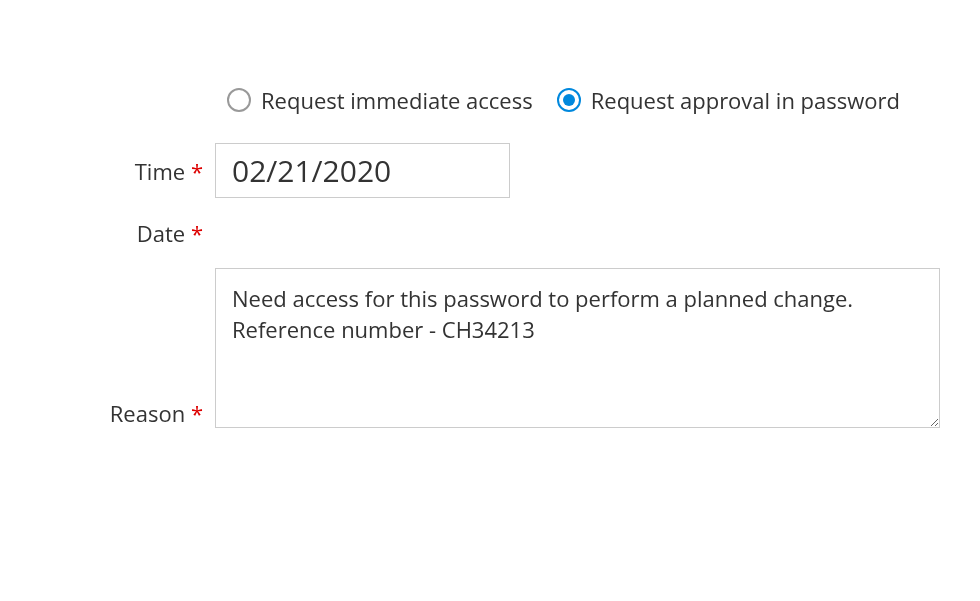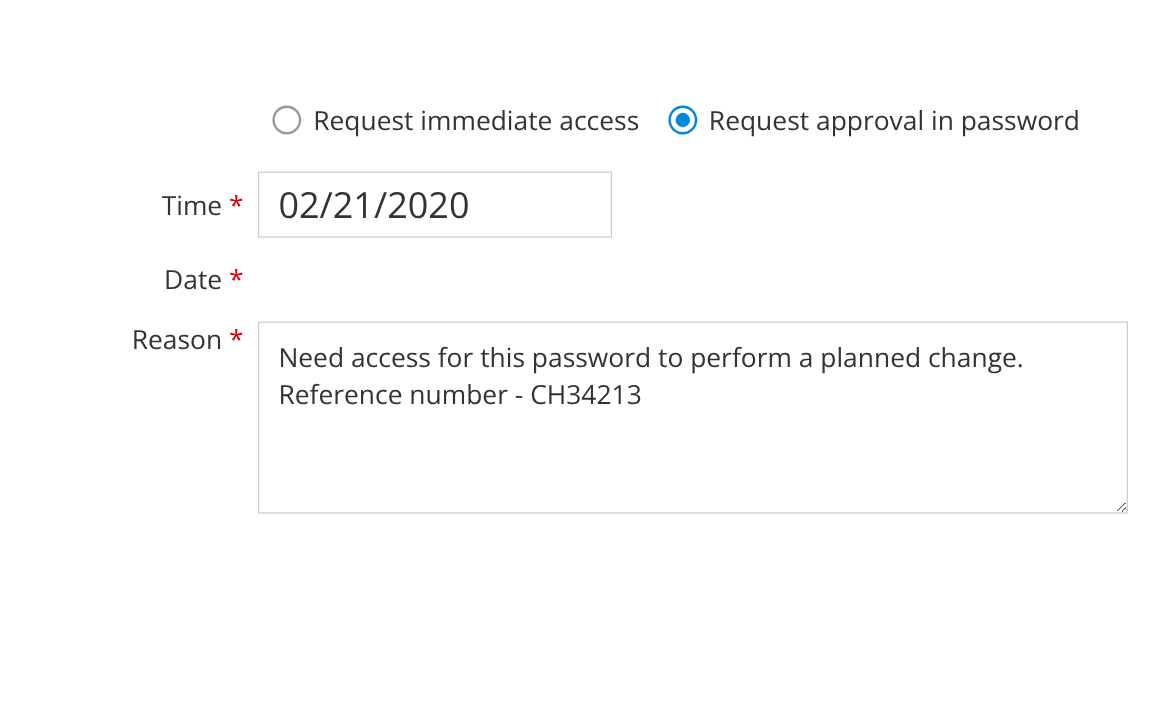--- a/index.html
+++ b/index.html
@@ -54,21 +54,21 @@
     .radio-label {
       font-size: 22px;
       color: #333333;
     }
     .form-row {
       display: flex;
       align-items: center;
       margin-bottom: 20px;
     }
     .form-row.textarea-row {
-      align-items: flex-start;
+      align-items: flex-end;
     }
     .form-label {
       width: 175px;
       text-align: right;
       font-size: 22px;
       color: #333333;
       padding-right: 12px;
       flex-shrink: 0;
     }
     .required-asterisk {

